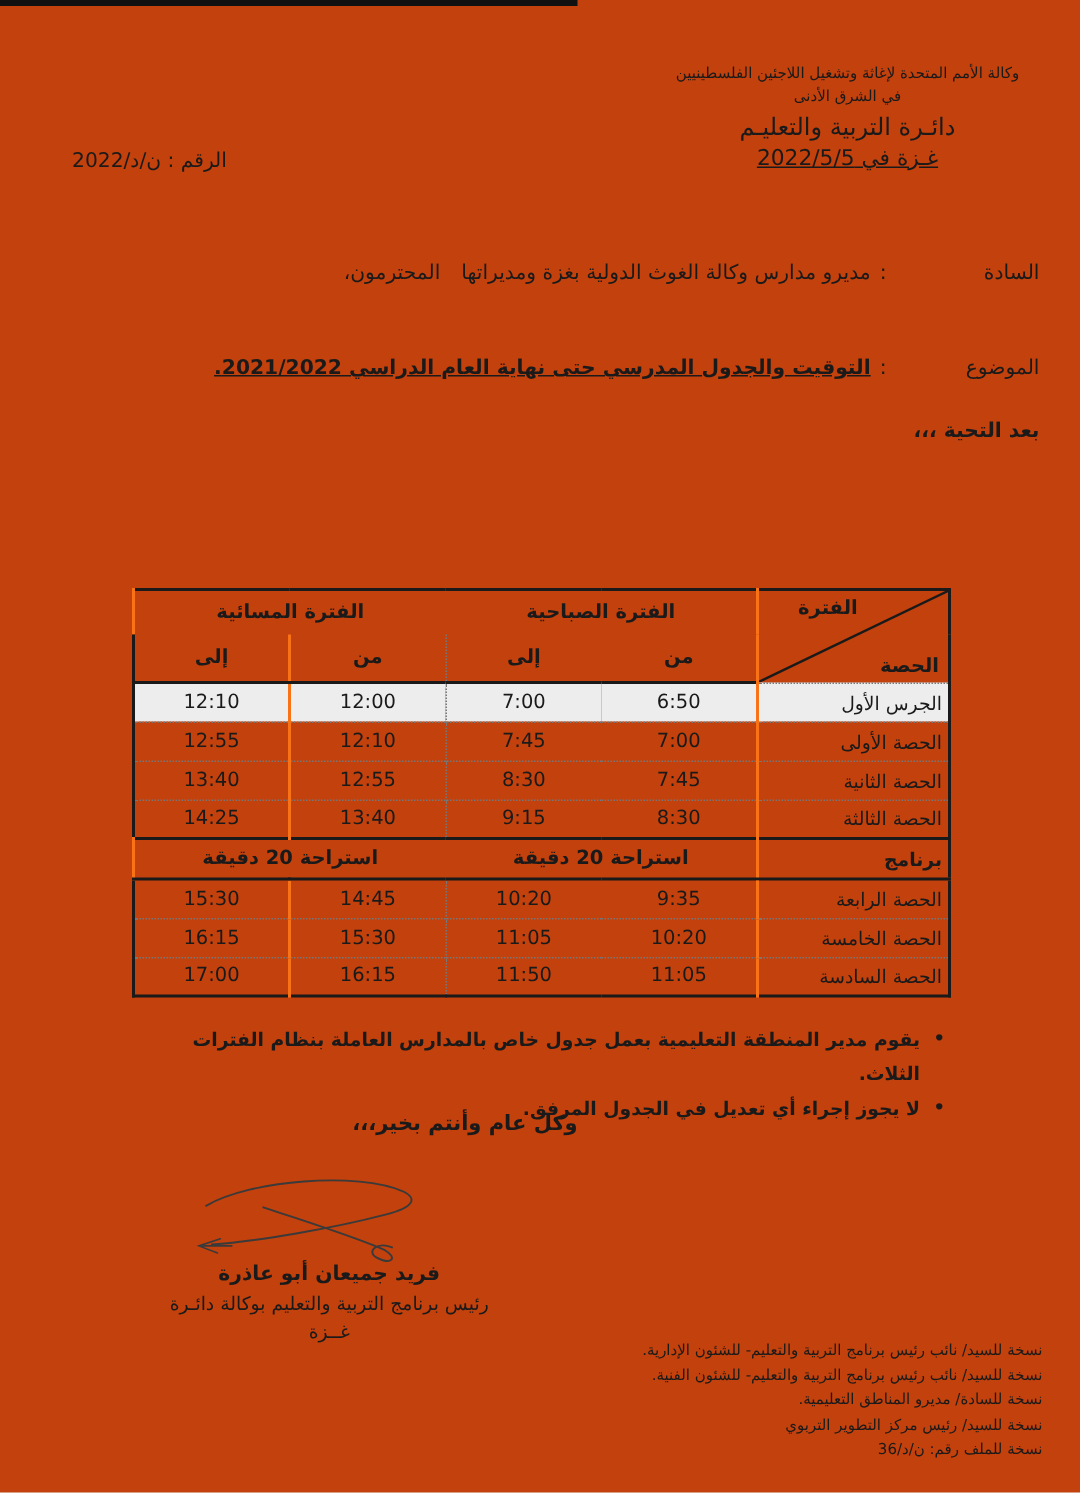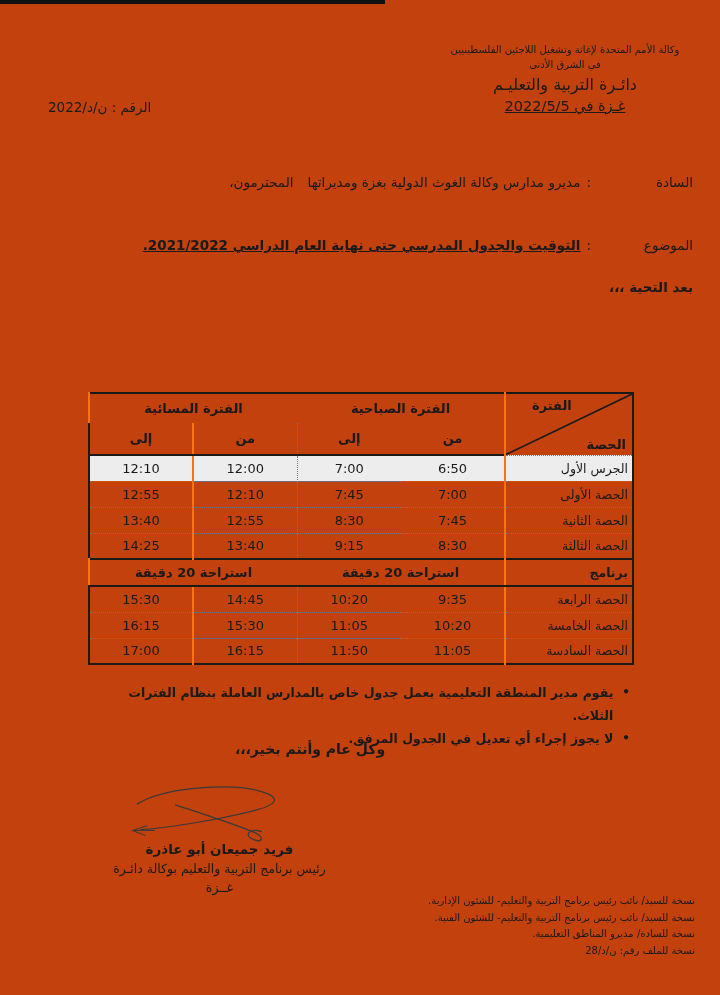--- a/index.html
+++ b/index.html
@@ -213,16 +213,17 @@
   <div class="sign-block rtl">
     <div class="sign-name">فريد جميعان أبو عاذرة</div>
     <div class="sign-title">رئيس برنامج التربية والتعليم بوكالة دائـرة</div>
     <div class="sign-city">غــزة</div>
   </div>
 
   <div class="cc-list rtl">
     <div>نسخة للسيد/ نائب رئيس برنامج التربية والتعليم- للشئون الإدارية.</div>
     <div>نسخة للسيد/ نائب رئيس برنامج التربية والتعليم- للشئون الفنية.</div>
     <div>نسخة للسادة/ مديرو المناطق التعليمية.</div>
-    <div>نسخة للملف رقم: ن/د/28</div>
+    <div>نسخة للسيد/ رئيس مركز التطوير التربوي</div>
+    <div>نسخة للملف رقم: ن/د/36</div>
   </div>
 
 </div>
 
 </body></html>

